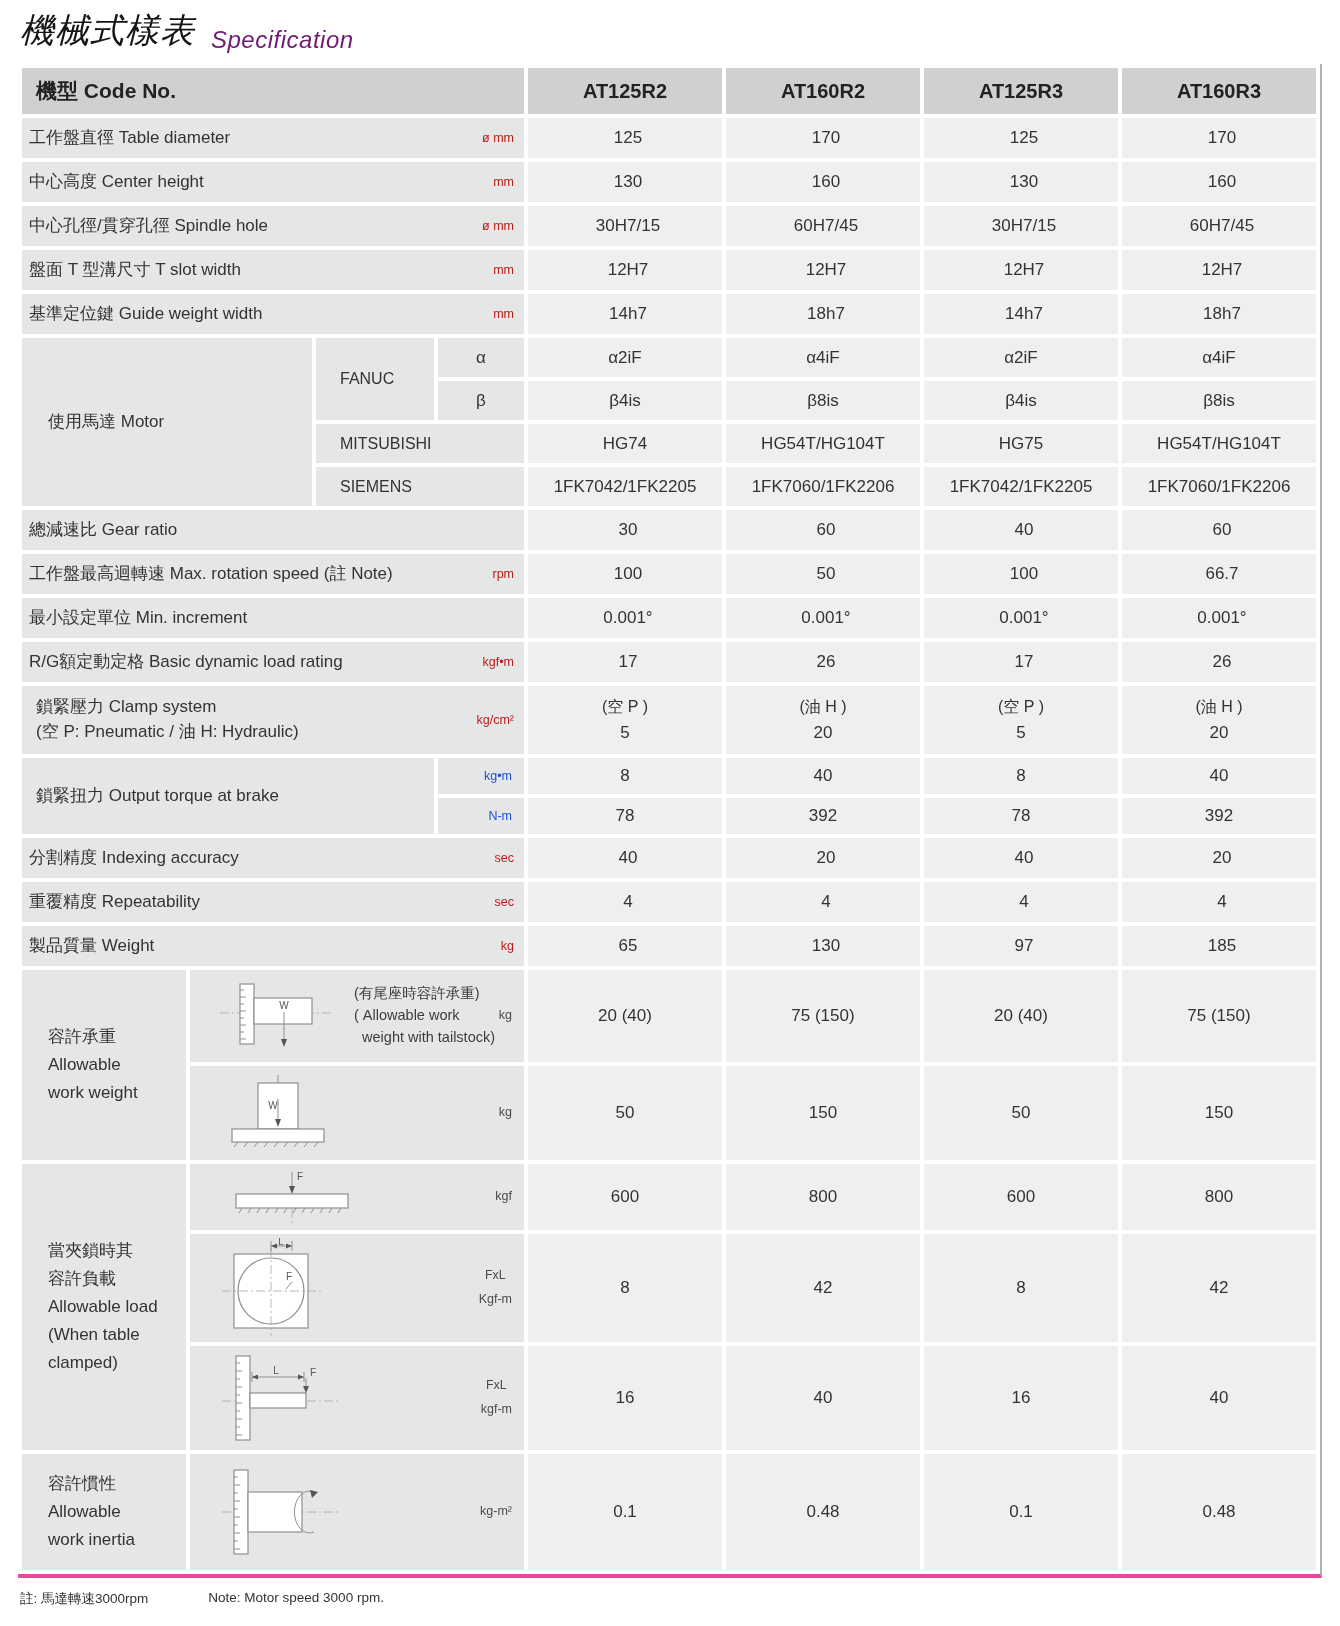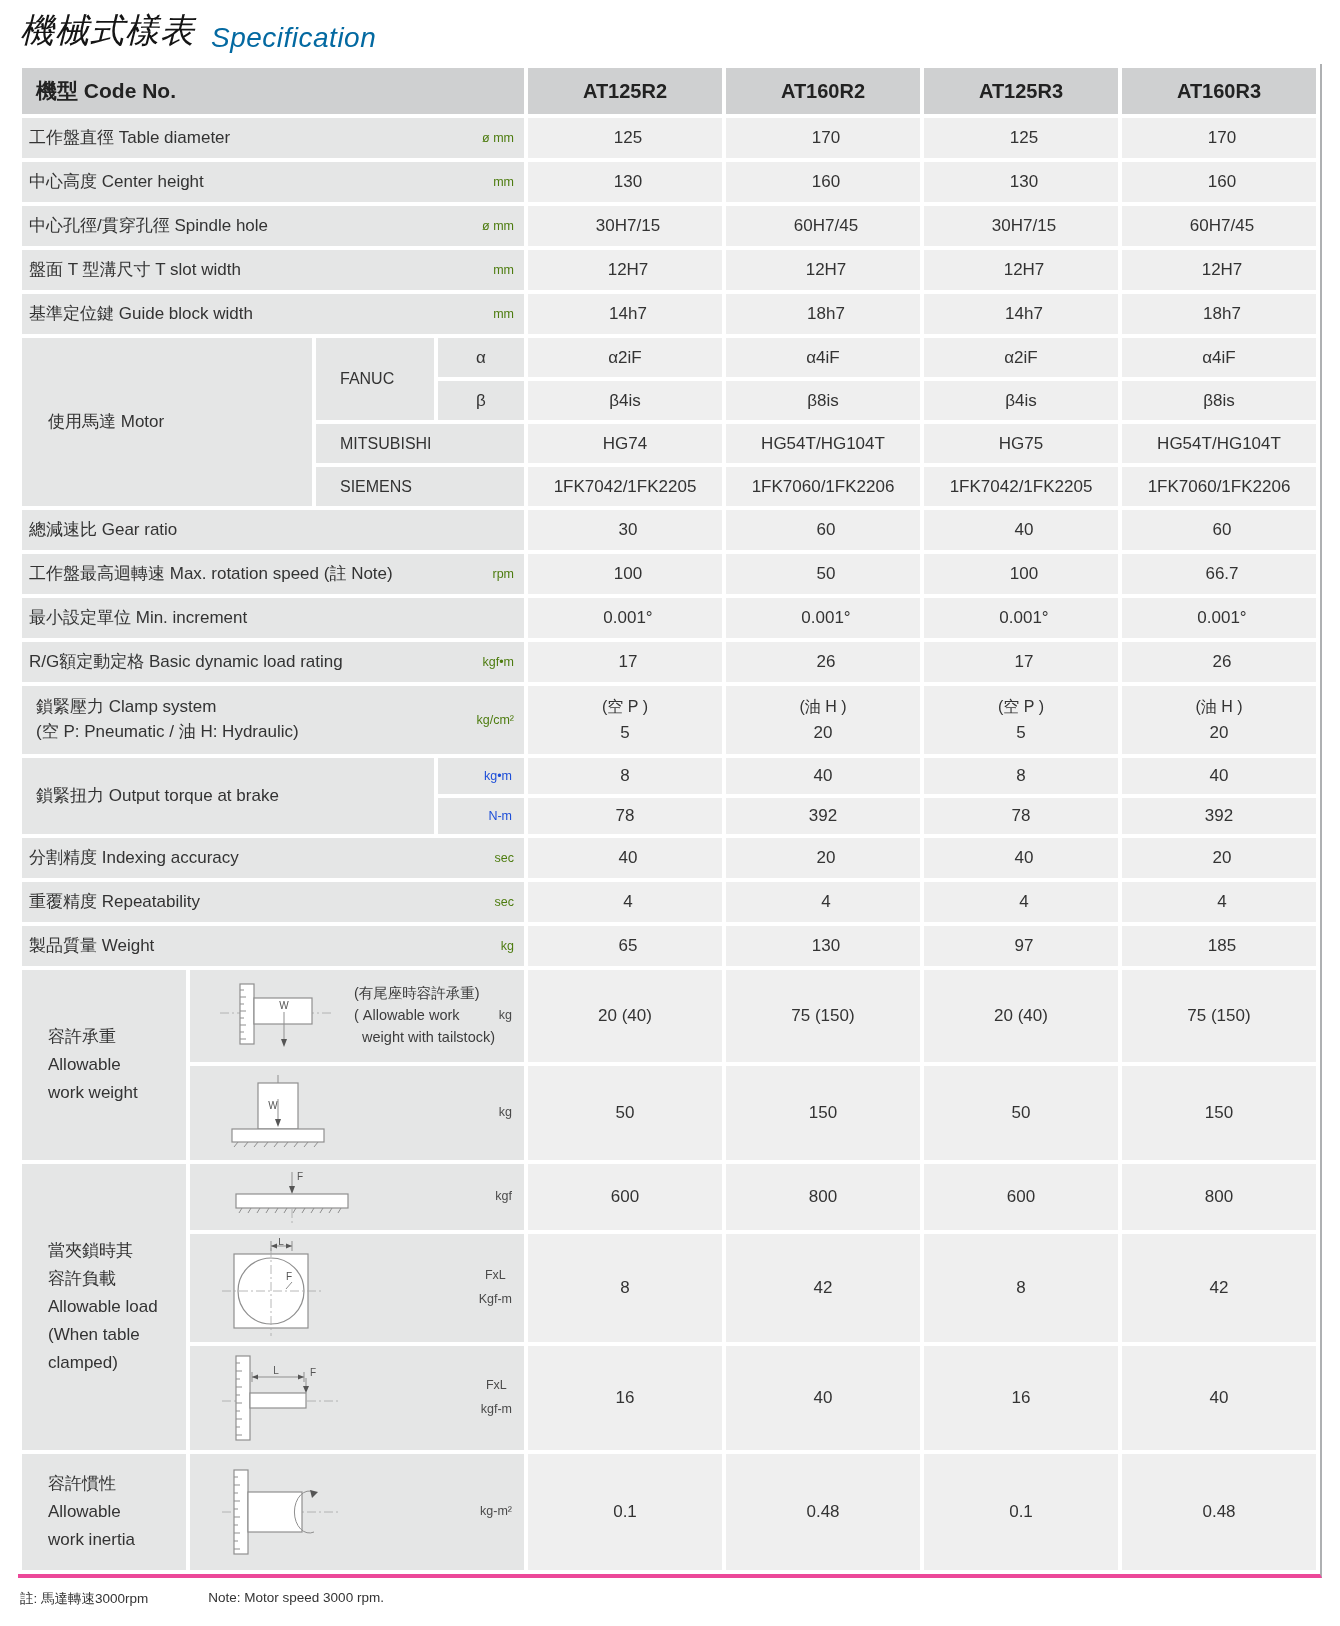--- a/index.html
+++ b/index.html
@@ -2,33 +2,33 @@
 <html><head>
 <meta charset="utf-8">
 <style>
   html,body{margin:0;padding:0;background:#fff;}
   body{width:1340px;height:1626px;overflow:hidden;font-family:"Liberation Sans",sans-serif;color:#333;}
   .page{position:relative;padding:6px 0 0 18px;}
 
   
   .title-row{display:flex;align-items:flex-end;gap:16px;font-style:italic;font-weight:normal;margin:2px 0 10px 2px;}
   .title-zh{font-size:34px;color:#151515;letter-spacing:1px;}
-  .title-en{font-size:28px;color:#0369a1;letter-spacing:.5px;}
+  .title-en{font-size:24px;color:#701a75;letter-spacing:.5px;}
 
   
   table.spec{border-collapse:separate;border-spacing:4px;background:#fff;
              border-right:2px solid #aeb0b2;border-bottom:4px solid #ec4899;}
   td{background:#efefef;font-size:17px;color:#333;vertical-align:middle;}
   td.h{background:#cfd0d1;font-weight:bold;color:#222;text-align:center;font-size:20px;}
   td.h.hl{text-align:left;padding-left:14px;font-size:21px;}
   td.l{background:#e5e6e6;padding:0 10px 0 14px;}
   td.v{text-align:center;}
   .labflex{display:flex;justify-content:space-between;align-items:center;width:100%;}
   .lab-text{font-size:17px;color:#333;white-space:pre-line;line-height:1.45;}
-  .unit{font-size:12.5px;color:#4d7c0f;padding-left:8px;white-space:nowrap;}
+  .unit{font-size:12.5px;color:#b91c1c;padding-left:8px;white-space:nowrap;}
   td.u{background:#e5e6e6;text-align:right;padding-right:12px;font-size:12.5px;color:#1d4ed8;}
   td.sec{background:#e5e6e6;padding-left:26px;font-size:17px;line-height:1.65;white-space:pre-line;vertical-align:middle;}
   td.brand{background:#e5e6e6;padding-left:24px;font-size:16px;}
   td.gk{background:#e5e6e6;text-align:center;font-size:17px;}
   td.dg{background:#e5e6e6;padding:0;}
   .dgwrap{display:flex;align-items:center;width:100%;}
   .dgwrap svg{margin-left:28px;flex:0 0 auto;}
   .dcap{font-size:14.5px;color:#3c3c3c;line-height:1.5;white-space:pre-line;margin-left:16px;}
   .dunit{margin-left:auto;font-size:12.5px;color:#4a4a4a;padding-right:12px;text-align:center;line-height:1.9;}
   .clampv div{line-height:1.6;}
@@ -132,21 +132,21 @@
             </div>
           </td>
       <td class="v">12H7</td>
       <td class="v">12H7</td>
       <td class="v">12H7</td>
       <td class="v">12H7</td>
     </tr>
     <tr class="r38">
       <td class="l" colspan="4">
             <div class="labflex">
-              <span class="lab-text">基準定位鍵 Guide block width</span>
+              <span class="lab-text">基準定位鍵 Guide weight width</span>
               <span class="unit">mm</span>
             </div>
           </td>
       <td class="v">14h7</td>
       <td class="v">18h7</td>
       <td class="v">14h7</td>
       <td class="v">18h7</td>
     </tr>
 
     <tr class="r37">

